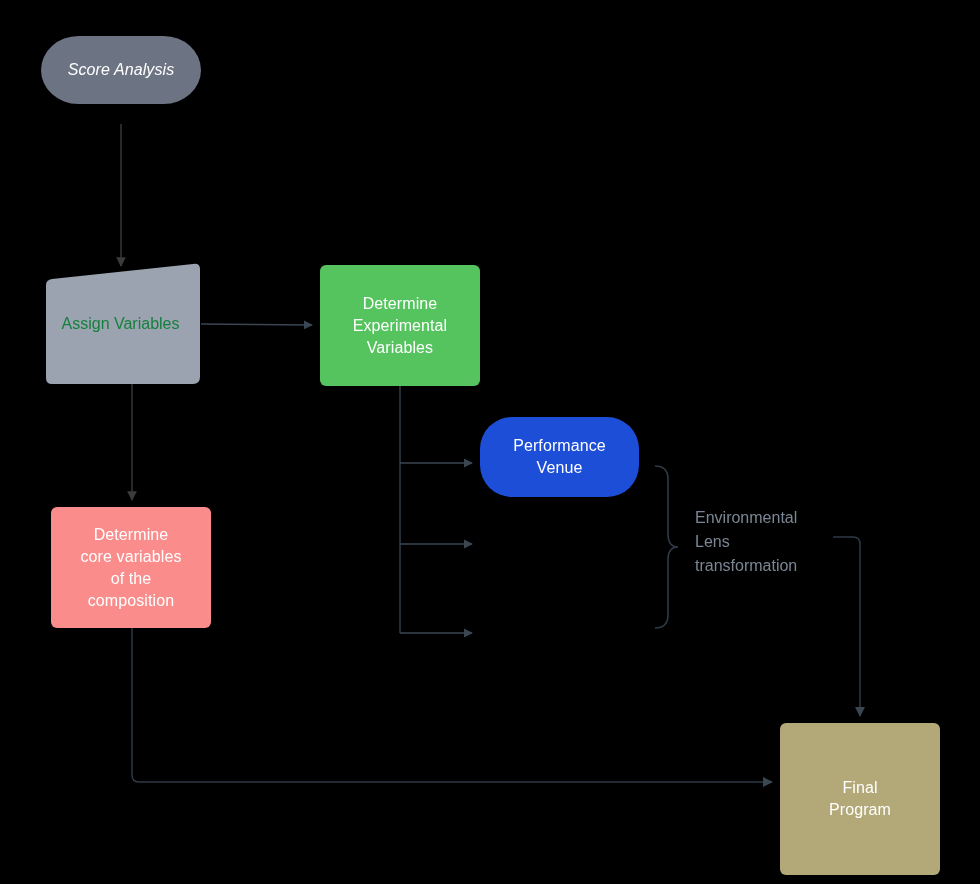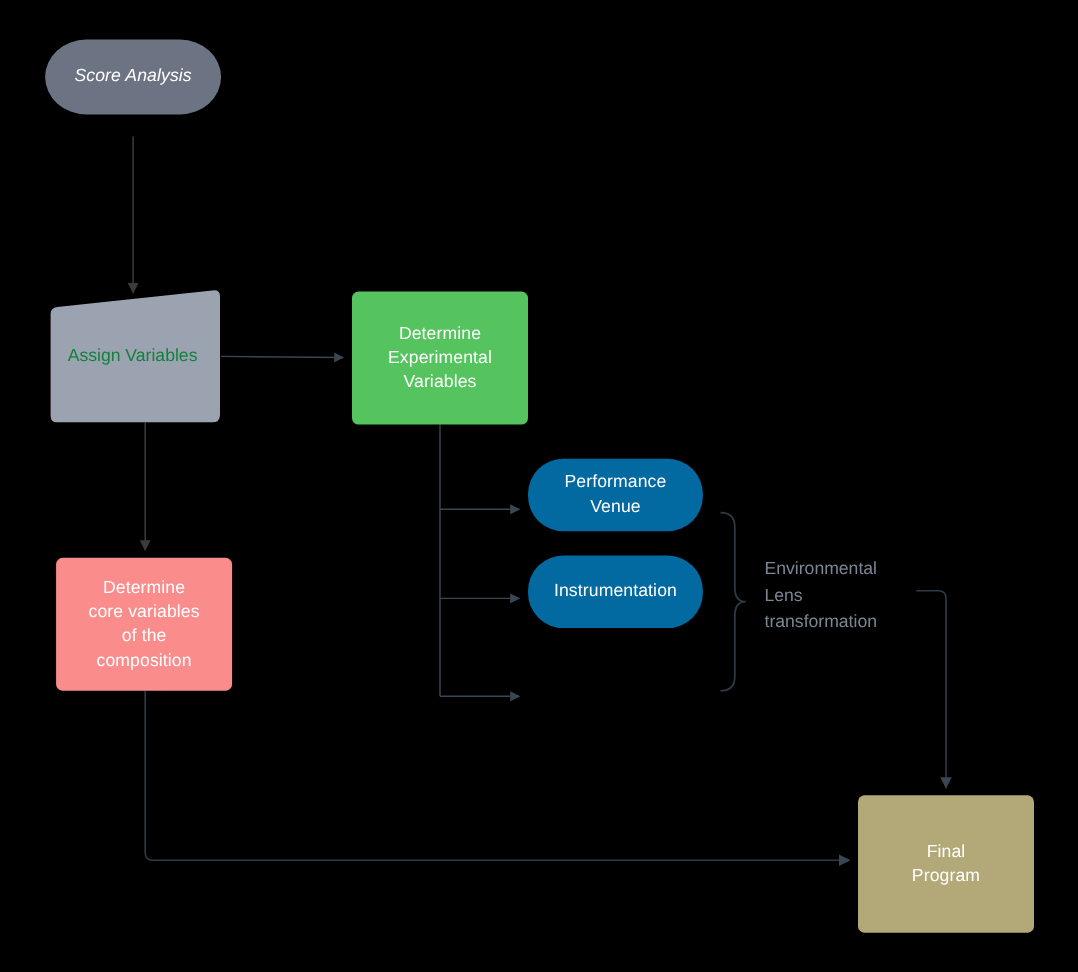--- a/index.html
+++ b/index.html
@@ -66,37 +66,37 @@
     line-height: 22px;
     text-align: center;
   }
   .node-dev {
     left: 320px; top: 265px;
     width: 160px; height: 121px;
     background: #55c45e;
     border-radius: 6px;
   }
   .node-pill {
-    background: #0369a1;
+    background: #1d4ed8;
     width: 159px;
-    height: 66px;
+    height: 80px;
     border-radius: 32px;
   }
   .node-venue { left: 480px; top: 417px; }
   .node-instr { left: 480px; top: 505px; }
   .node-media { left: 480px; top: 595px; }
   .node-core {
     left: 51px; top: 507px;
     width: 160px; height: 121px;
     background: #fb8c8c;
     border-radius: 6px;
   }
   .node-final {
     left: 780px; top: 723px;
-    width: 160px; height: 125px;
+    width: 160px; height: 152px;
     background: #b3a878;
     border-radius: 6px;
   }
   .brace-label {
     position: absolute;
     left: 695px; top: 506px;
     width: 150px;
     color: #7b8794;
     font-size: 16px;
     line-height: 24px;
@@ -149,21 +149,20 @@
     <div class="node-assign-label">Assign Variables</div>
   </div>
 
   <div class="node node-dev">Determine
 Experimental
 Variables</div>
 
   <div class="node node-pill node-venue">Performance
 Venue</div>
 
-  <div class="node node-pill node-instr">Instrumentation</div>
 
 
   <div class="node node-core">Determine
 core variables
 of the
 composition</div>
 
   <div class="node node-final">Final
 Program</div>
 

